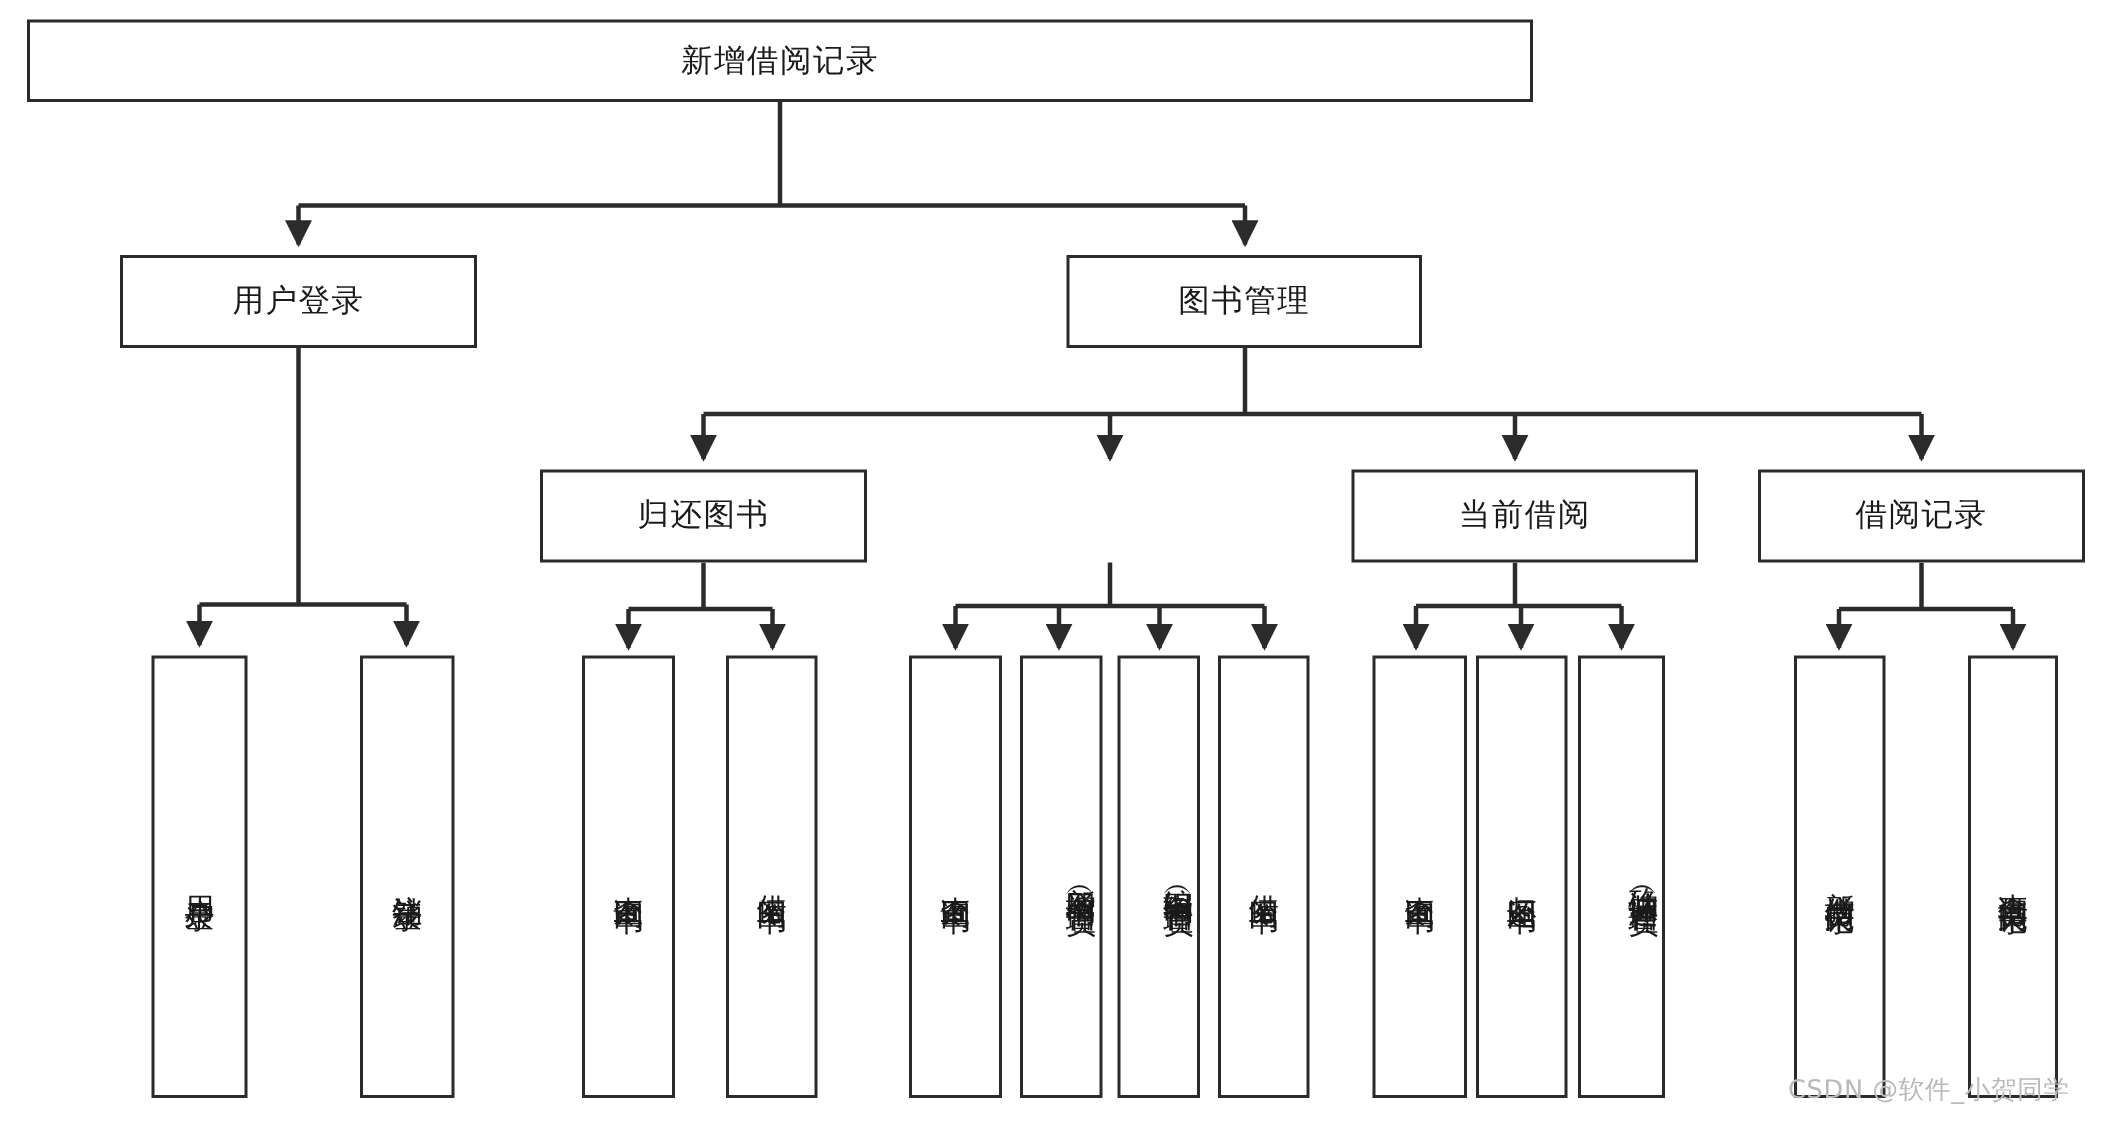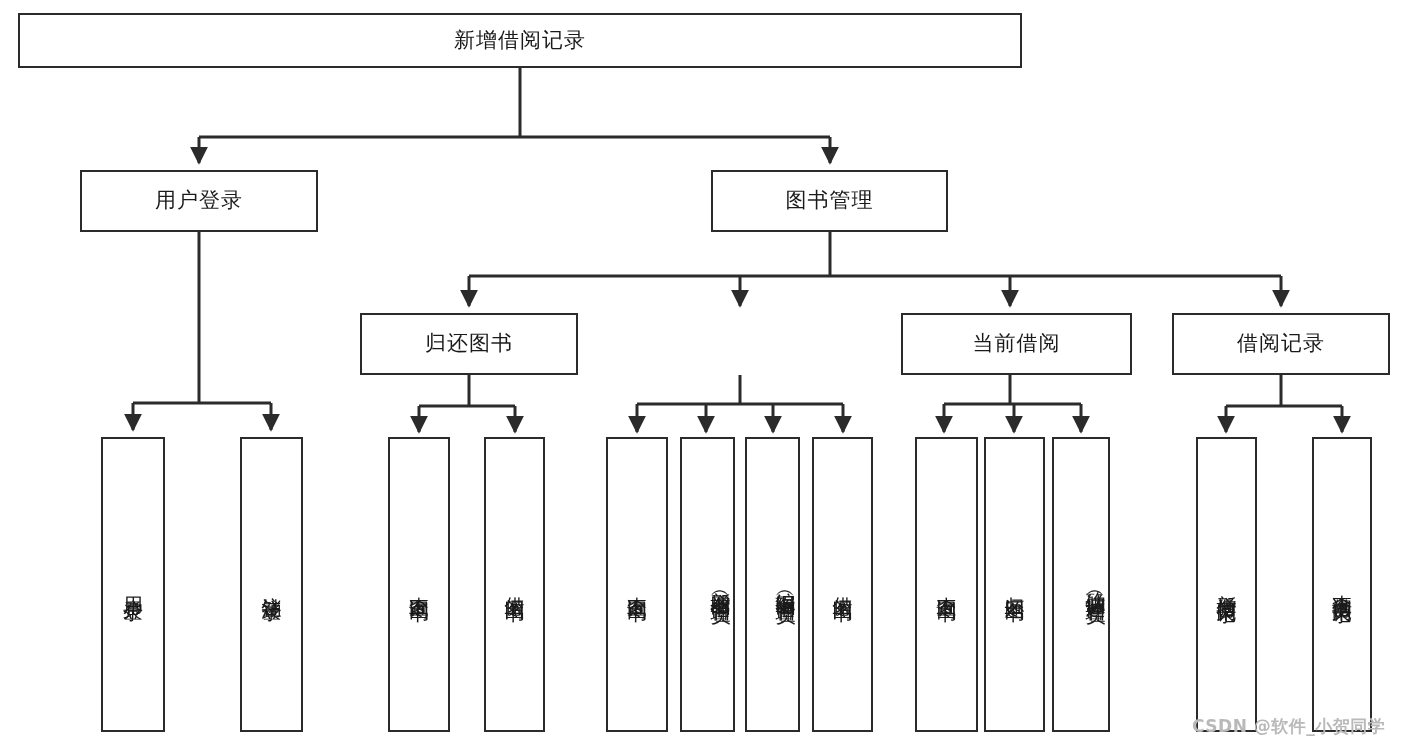--- a/index.html
+++ b/index.html
@@ -51,21 +51,20 @@
     overflow: hidden;
   }
   .node-v.topal { align-items: flex-start; }
   .watermark {
     position: absolute;
     font-size: 17px;
     color: #b9b9b9;
     white-space: nowrap;
     letter-spacing: 0.5px;
     font-family: "DejaVu Sans", "Liberation Sans", sans-serif;
-    font-weight: bold;
   }
 </style>
 </head>
 <body>
 
 <div id="canvas">
 
   <svg id="edges" viewBox="0 0 1405 747" width="1405" height="747">
     <defs>
       <marker id="arrow" viewBox="0 0 10 10" refX="9" refY="5" markerWidth="6" markerHeight="6" orient="auto-start-reverse">

